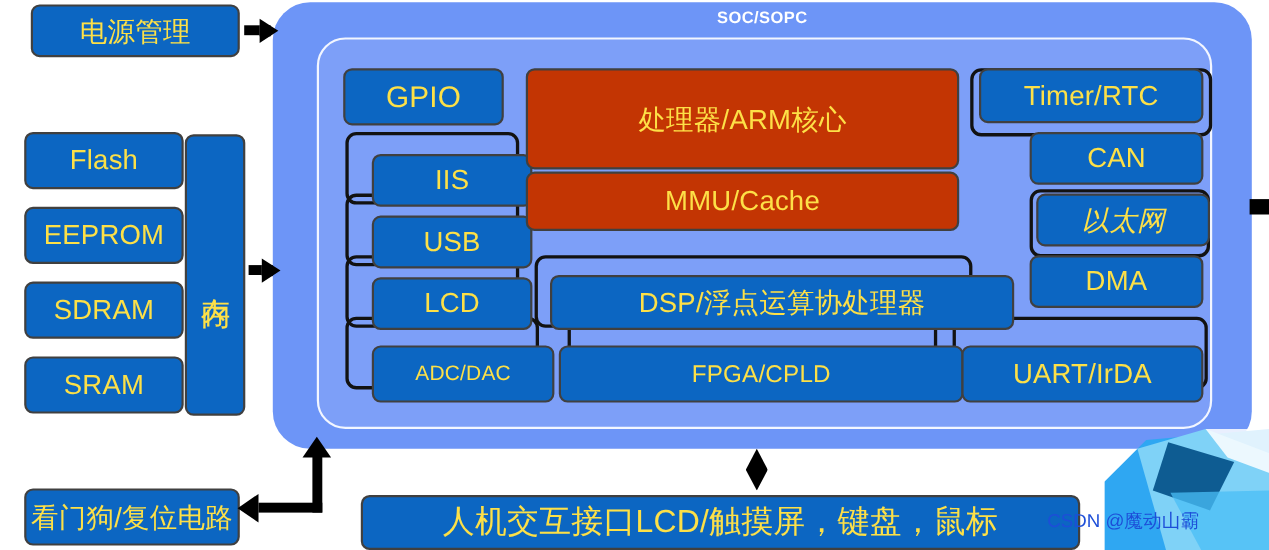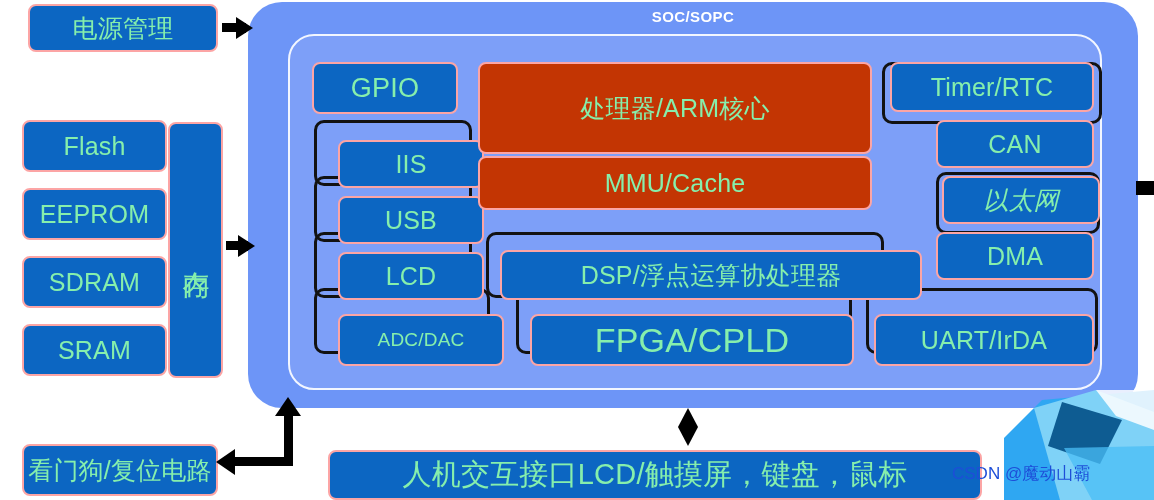--- a/index.html
+++ b/index.html
@@ -7,23 +7,23 @@
     width:1154px;height:500px;overflow:hidden;position:relative;
     background:#ffffff;
     font-family:"Liberation Sans","DejaVu Sans",sans-serif;
   }
   #stage{position:absolute;left:0;top:0;width:1154px;height:500px;}
 
   
   .pill{
     position:absolute;
     background:#0C66C2;
-    border:2px solid #fca5a5;
+    border:2px solid #404040;
     border-radius:8px;
-    color:#86efac;
+    color:#fde047;
     display:flex;align-items:center;justify-content:center;
     box-sizing:border-box;
     white-space:nowrap;
     letter-spacing:.2px;
     z-index:6;
   }
   .pill.red{background:#C33503;}
 
   
   #soc-outer{
@@ -158,21 +158,21 @@
   <div class="pill red" style="left:478px;top:62px;width:394px;height:92px;font-size:25px;">
     <span>处理器/ARM核心</span>
   </div>
   <div class="pill red" style="left:478px;top:156px;width:394px;height:54px;font-size:25px;">
     <span>MMU/Cache</span>
   </div>
 
   <div class="pill" style="left:500px;top:250px;width:422px;height:50px;font-size:25px;">
     <span>DSP/浮点运算协处理器</span>
   </div>
-  <div class="pill" style="left:530px;top:314px;width:324px;height:52px;font-size:34px;">
+  <div class="pill" style="left:508px;top:314px;width:368px;height:52px;font-size:22px;">
     <span>FPGA/CPLD</span>
   </div>
 
   <div class="pill" style="left:890px;top:62px;width:204px;height:50px;font-size:25px;">
     <span>Timer/RTC</span>
   </div>
   <div class="pill" style="left:936px;top:120px;width:158px;height:48px;font-size:25px;">
     <span>CAN</span>
   </div>
   <div class="pill" style="left:942px;top:176px;width:158px;height:48px;font-size:25px;font-style:italic;">

